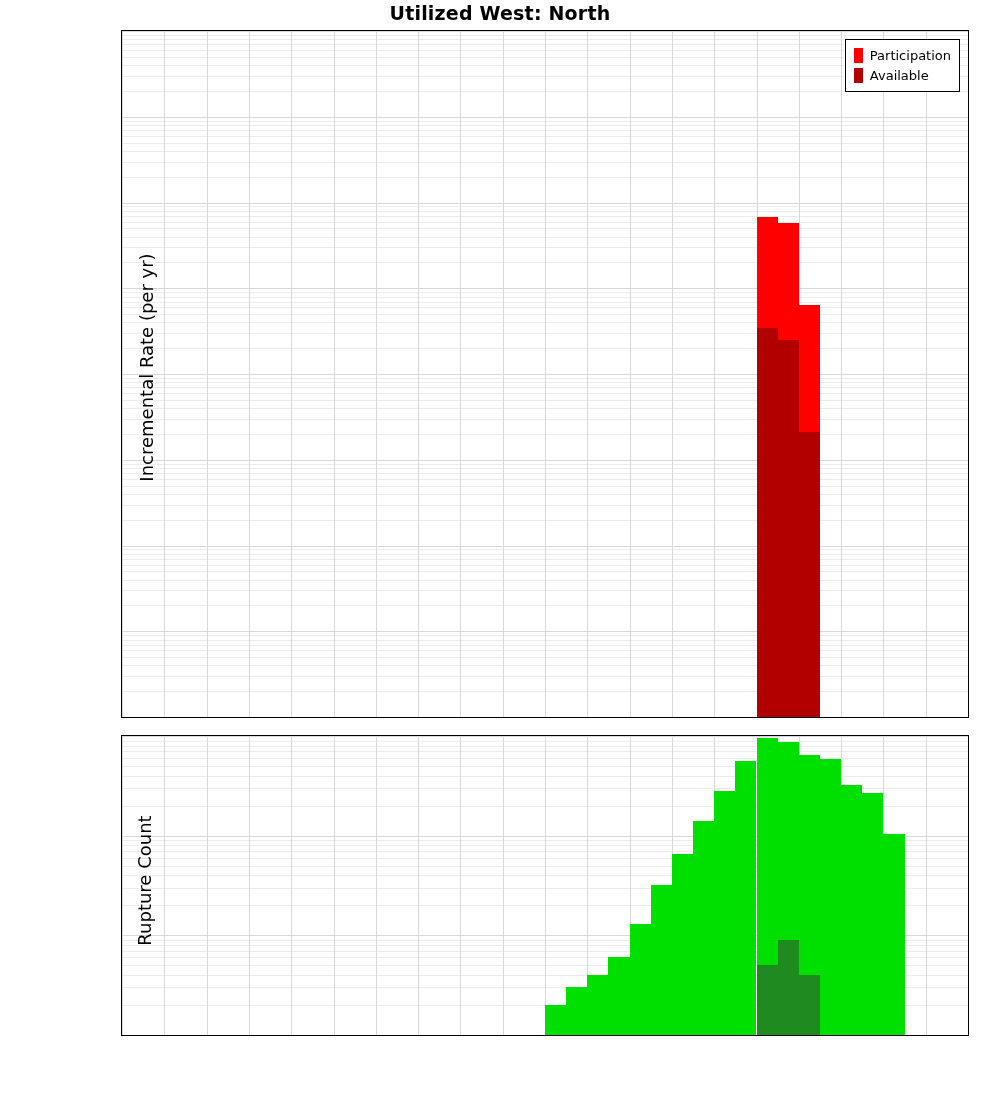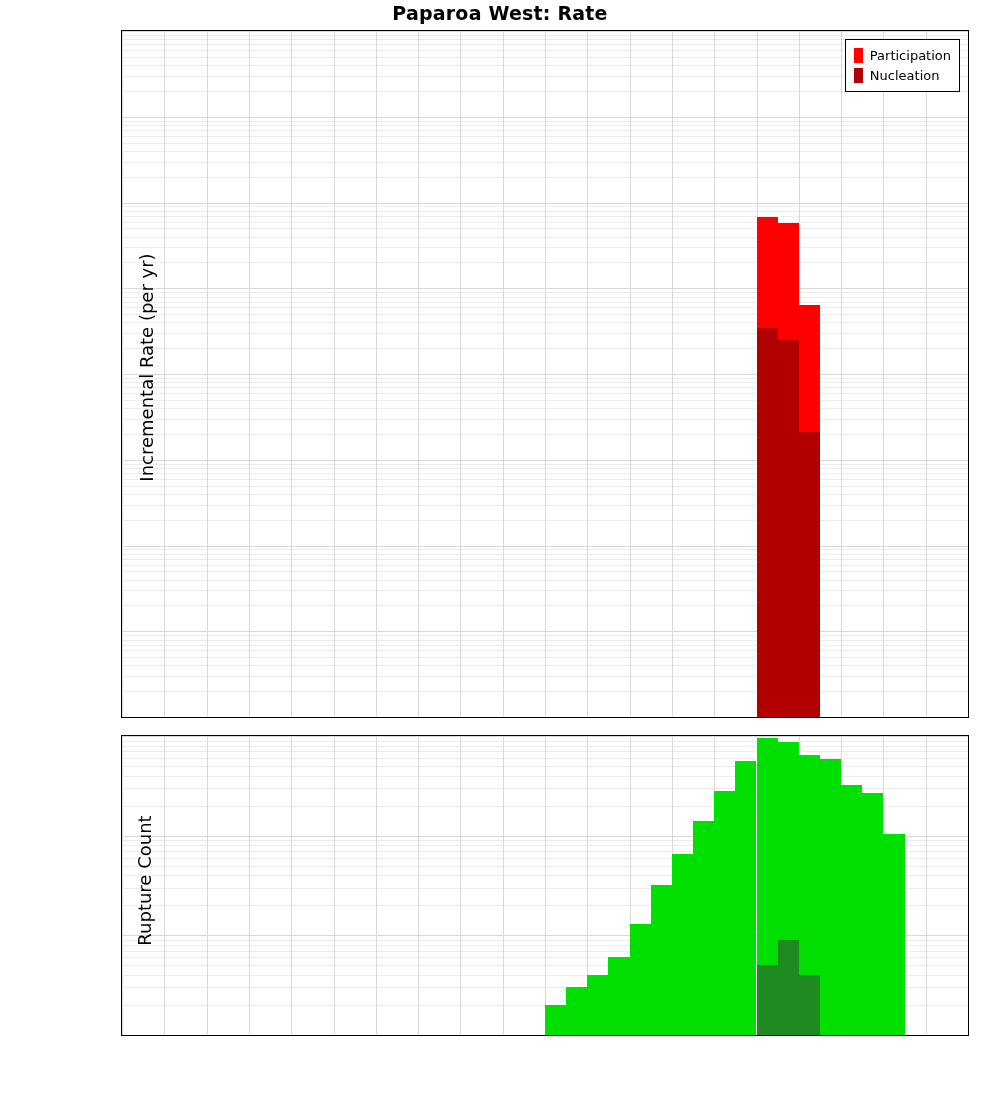--- a/index.html
+++ b/index.html
@@ -85,21 +85,21 @@
   }
   .legend-label{font-size:13px;line-height:1;white-space:nowrap;}
   #legend-top{right:8px;top:8px;}
   #legend-bottom{left:8px;top:8px;}
 </style>
 </head>
 <body>
 
 <div class="figure">
 
-  <div class="title">Paparoa West: Rate</div>
+  <div class="title">Utilized West: North</div>
 
   <div class="axes" id="axes-top">
     <div id="top-grid">
         <div class="grid-line grid-h" style="top: 686px;"></div>
         <div class="grid-line grid-h grid-minor" style="top: 660.187px;"></div>
         <div class="grid-line grid-h grid-minor" style="top: 645.087px;"></div>
         <div class="grid-line grid-h grid-minor" style="top: 634.373px;"></div>
         <div class="grid-line grid-h grid-minor" style="top: 626.063px;"></div>
         <div class="grid-line grid-h grid-minor" style="top: 619.274px;"></div>
         <div class="grid-line grid-h grid-minor" style="top: 613.533px;"></div>
@@ -298,21 +298,21 @@
 
     <div class="axis-title-y" id="ytitle-top">Incremental Rate (per yr)</div>
 
     <div class="legend" id="legend-top">
       <div class="legend-row">
         <span class="legend-swatch" style="background:#ff0000"></span>
         <span class="legend-label">Participation</span>
       </div>
       <div class="legend-row">
         <span class="legend-swatch" style="background:#b20000"></span>
-        <span class="legend-label">Nucleation</span>
+        <span class="legend-label">Available</span>
       </div>
     </div>
   </div>
 
   <div class="axes" id="axes-bottom">
     <div id="bottom-grid">
         <div class="grid-line grid-h" style="top: 299px;"></div>
         <div class="grid-line grid-h grid-minor" style="top: 268.997px;"></div>
         <div class="grid-line grid-h grid-minor" style="top: 251.447px;"></div>
         <div class="grid-line grid-h grid-minor" style="top: 238.995px;"></div>

